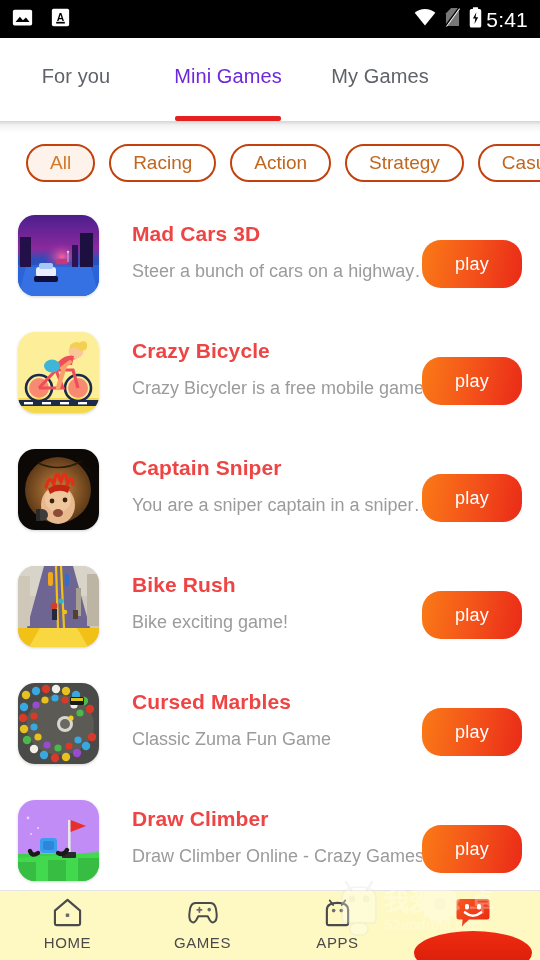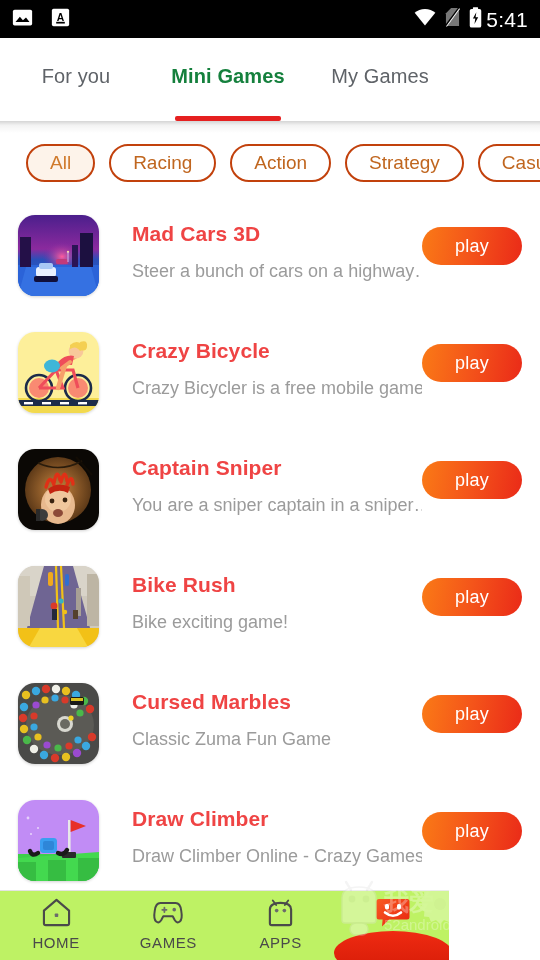--- a/index.html
+++ b/index.html
@@ -28,21 +28,21 @@
   .tabbar {
     position:absolute; top:38px; left:0; width:456px; height:83px;
     background:#fff; display:flex; align-items:flex-start;
   }
   .tab {
     flex:1; height:83px; display:flex; flex-direction:column;
     align-items:center; justify-content:center; position:relative;
     padding-bottom:6px;
   }
   .tab-label { font-size:20px; color:#5f6368; font-weight:400; letter-spacing:.1px; }
-  .tab.active .tab-label { color:#15803d; font-weight:700; }
+  .tab.active .tab-label { color:#6d28d9; font-weight:400; }
   .tab-underline {
     position:absolute; bottom:0; left:50%; transform:translateX(-50%);
     width:106px; height:5px; background:#e52020; border-radius:2px;
   }
   .tabshadow {
     position:absolute; top:121px; left:0; width:540px; height:12px;
     background:linear-gradient(180deg, rgba(0,0,0,.17) 0%, rgba(0,0,0,.05) 35%, rgba(0,0,0,0) 100%);
   }
 
   
@@ -71,31 +71,31 @@
   .rowtext { margin-left:33px; padding-top:6px; flex:1 1 auto; min-width:0; }
   .gname {
     font-size:21px; color:#ef4444; font-weight:700; letter-spacing:.1px;
     line-height:1.2; white-space:nowrap; overflow:hidden;
   }
   .gdesc {
     margin-top:15px; font-size:18px; color:#9b9b9b; font-weight:400;
     line-height:1.2; white-space:nowrap; overflow:hidden;
   }
   .playbtn {
-    flex:0 0 auto; width:100px; height:38px; margin-right:18px; margin-top:12px;
+    flex:0 0 auto; width:100px; height:48px; margin-right:18px; margin-top:25px;
     border-radius:19px; border:none;
     background:linear-gradient(100deg,#fa7a16 0%,#f4551a 48%,#ea2a18 100%);
     color:#fff; font-size:18px; font-family:"Liberation Sans", sans-serif;
     display:flex; align-items:center; justify-content:center; letter-spacing:.2px;
   }
 
   
   .bottomnav {
-    position:absolute; bottom:0; left:0; width:449px; height:70px;
-    background:#bef264; border-top:1px solid #e3e3e3;
+    position:absolute; bottom:0; left:0; width:540px; height:70px;
+    background:#fef9c3; border-top:1px solid #e3e3e3;
     display:flex; align-items:flex-start; padding-top:5px; overflow:hidden;text-align:center;
   }
   .navitem {
     flex:1; display:flex; flex-direction:column; align-items:center;
     justify-content:flex-start; gap:5px; position:relative; z-index:2;
   }
   .navicon { height:33px; display:flex; align-items:center; justify-content:center; }
   .navlabel { font-size:15px; color:#4a4a4a; letter-spacing:.6px; }
   .navitem.active .navlabel { color:#e8281b; }
   .redarc {

